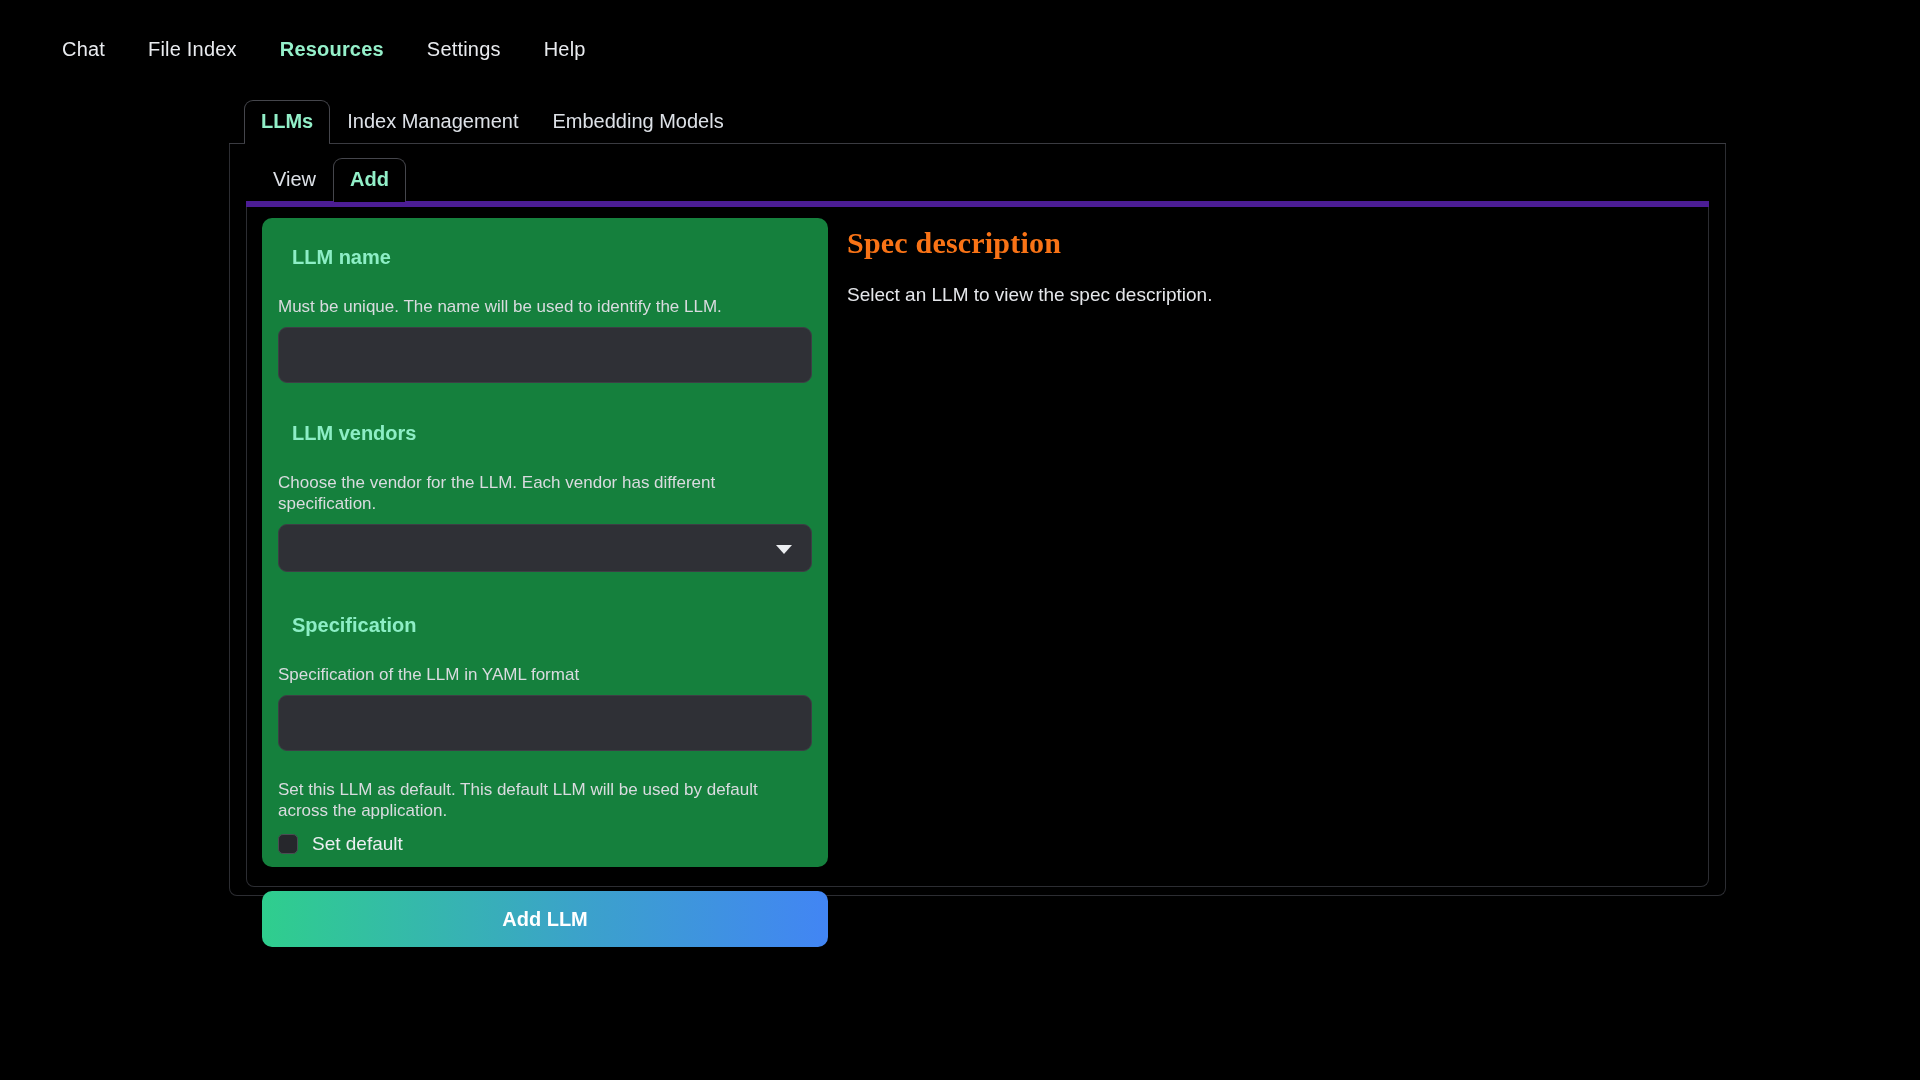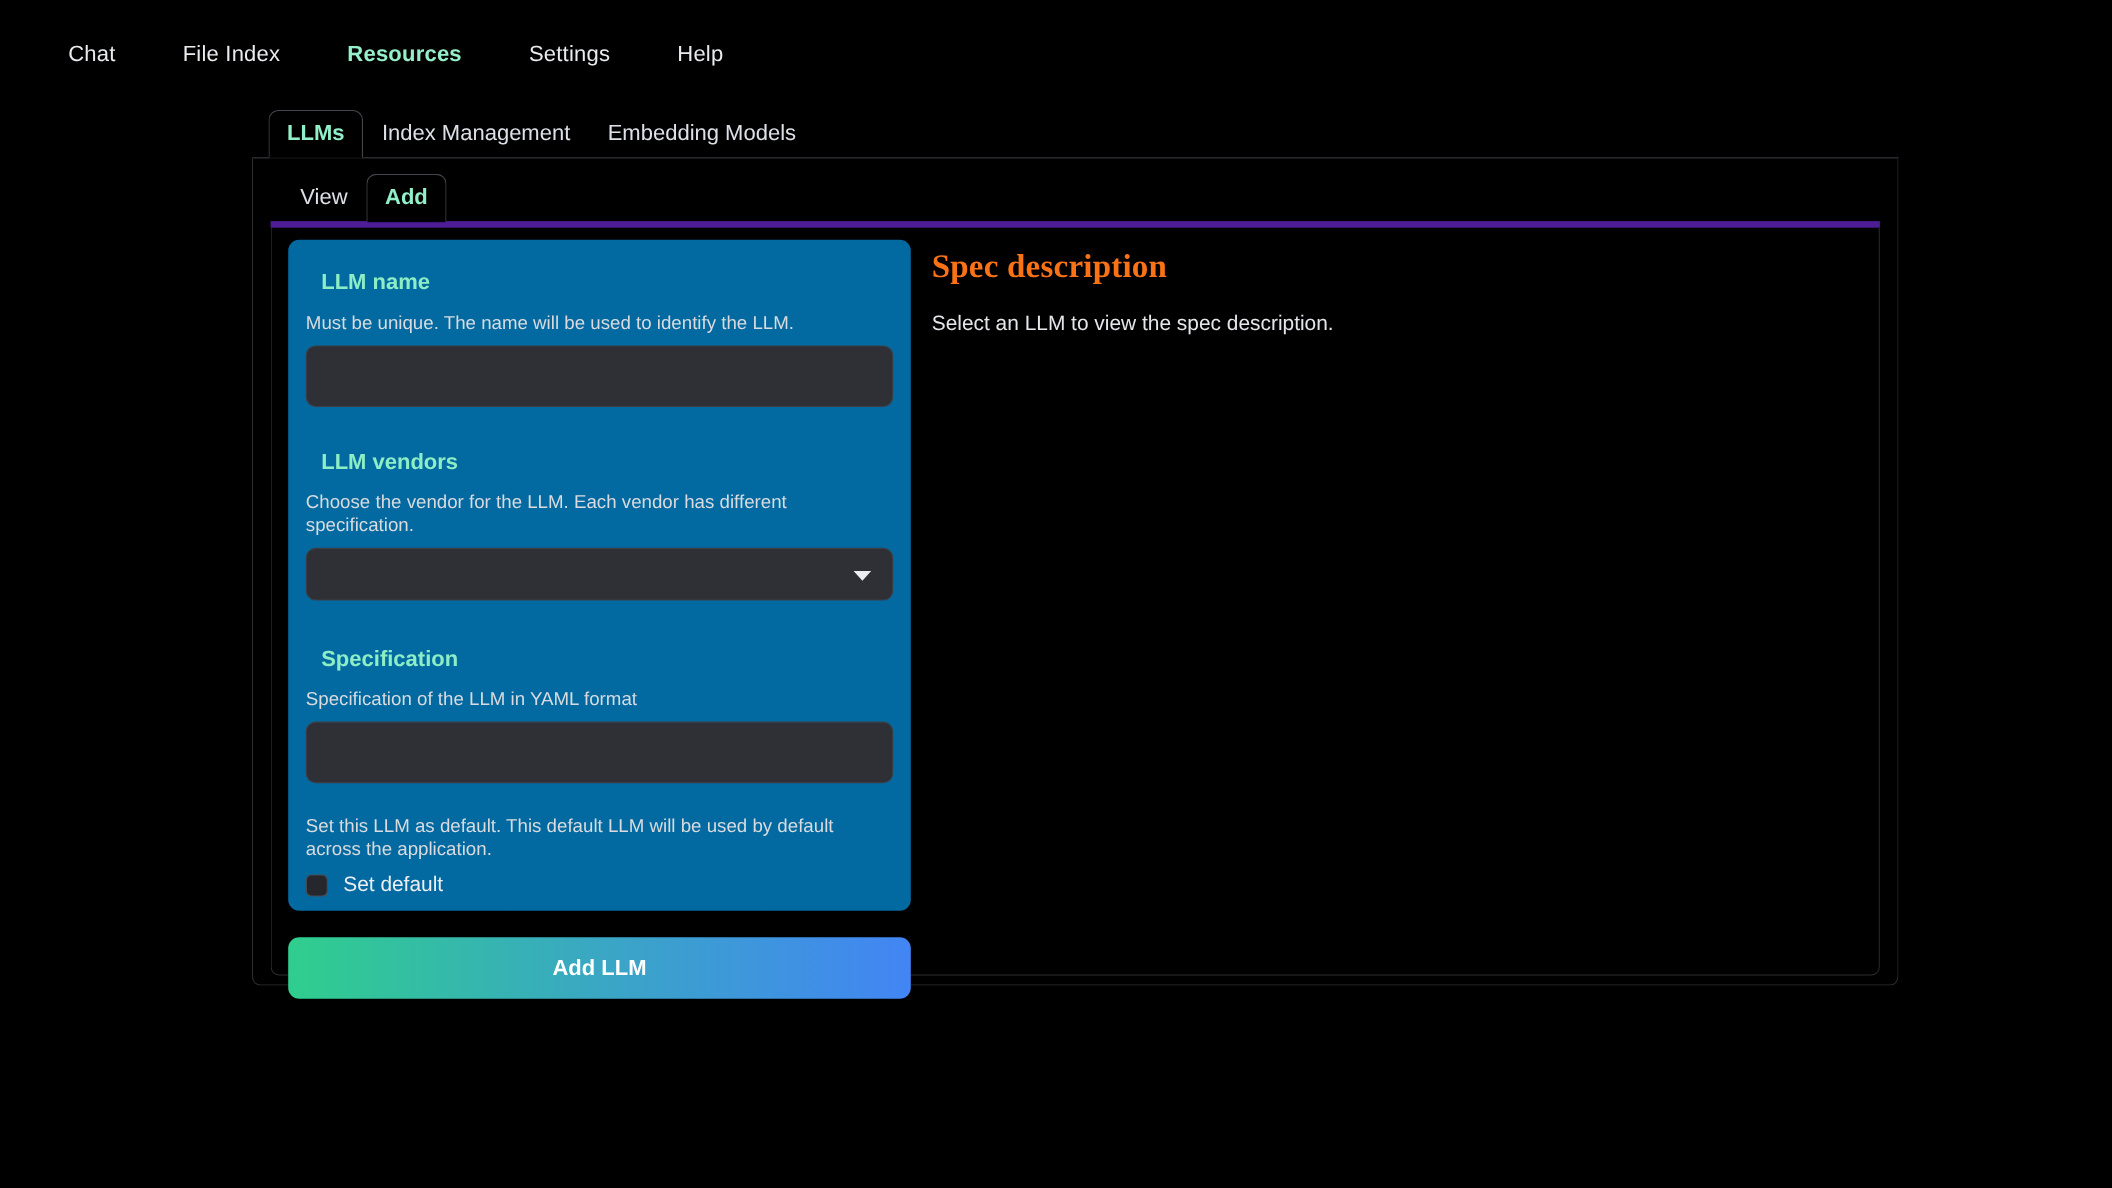--- a/index.html
+++ b/index.html
@@ -1,20 +1,20 @@
 <!DOCTYPE html>
 <html><head>
 <meta charset="utf-8">
 <style>
   * { margin:0; padding:0; box-sizing:border-box; }
   html,body { width:1920px; height:1080px; background:#000; overflow:hidden;
               font-family:"Liberation Sans","DejaVu Sans",sans-serif; color:#e8eaee; }
 
   
-  .topnav { display:flex; align-items:center; gap:61px; padding:26px 0 0 62px; height:72px; }
+  .topnav { display:flex; align-items:center; gap:43px; padding:26px 0 0 62px; height:72px; }
   .nav-item { font-size:20px; color:#e9ebef; cursor:pointer; letter-spacing:.2px; }
   .nav-item.active { color:#95f0ca; font-weight:bold; }
 
   
   .outer { position:absolute; left:229px; top:100px; width:1497px; height:793px; }
   .tabnav { display:flex; align-items:stretch; border-bottom:1px solid #3a3b41; padding-left:15px; }
   .tabbtn { font-size:20px; color:#dde1e7; padding:9px 16px 10px; cursor:pointer;
             border:1px solid transparent; border-bottom:none; white-space:nowrap; }
   .tabbtn.active { color:#92efc8; font-weight:bold; border-color:#45464c;
                    border-radius:9px 9px 0 0; background:#000; position:relative; }
@@ -22,23 +22,23 @@
   .outer-body { border:1px solid #2c2d32; border-top:none; border-radius:0 0 8px 8px;
                 height:752px; padding:14px 16px 0 16px; }
 
   
   .inner-tabnav { display:flex; border-bottom:6px solid #4c1d95; padding-left:10px; }
   .inner-body { border:1px solid #2c2d32; border-top:none; border-radius:0 0 8px 8px;
                 height:680px; padding:11px 14px 8px 15px; display:flex; align-items:flex-start; }
 
   
   .form-col { width:566px; flex:none; }
-  .card { width:566px; background:#0369a1; border-radius:10px; padding:14px 16px 12px; }
+  .card { width:566px; background:#15803d; border-radius:10px; padding:14px 16px 12px; }
   .field-label { color:#8deec6; font-size:20px; font-weight:bold; margin:14px 0 0 14px; }
-  .field-desc { color:#d9dbdf; font-size:17px; margin-top:14px; line-height:21px; }
+  .field-desc { color:#d9dbdf; font-size:17px; margin-top:27px; line-height:21px; }
   .ta { display:block; width:534px; height:56px; background:#2f3036; border:1px solid #3d3e45;
         border-radius:9px; margin-top:10px; resize:none; outline:none; color:#e8eaee;
         font-family:inherit; font-size:16px; padding:8px 10px; }
   .gap1 { margin-top:39px; }
   .gap2 { margin-top:42px; }
   .select { position:relative; width:534px; height:48px; background:#2f3036;
             border:1px solid #3d3e45; border-radius:9px; margin-top:10px; cursor:pointer; }
   .select .value { position:absolute; left:12px; top:13px; font-size:16px; color:#e8eaee; }
   .arrow-down { position:absolute; right:19px; top:20px; width:0; height:0;
                 border-left:8px solid transparent; border-right:8px solid transparent;

